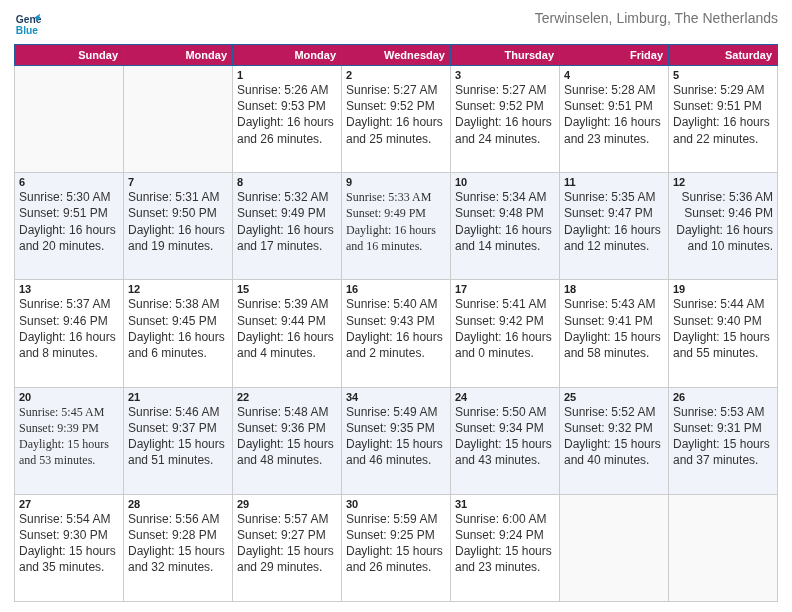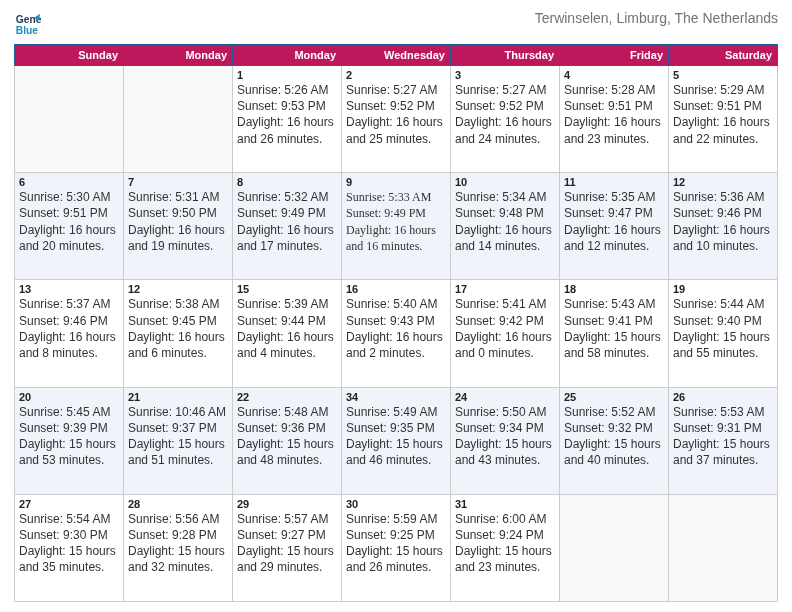--- a/index.html
+++ b/index.html
@@ -195,21 +195,21 @@
           </td>
           <td>
             <div class="day-num">11</div>
             <div class="day-info" style="white-space: pre-line;">Sunrise: 5:35 AM
 Sunset: 9:47 PM
 Daylight: 16 hours
 and 12 minutes.</div>
           </td>
           <td>
             <div class="day-num">12</div>
-            <div class="day-info" style="white-space: pre-line;">Sunrise: 5:36 AM
+            <div class="day-info" style="white-space: pre-line; text-align: right;">Sunrise: 5:36 AM
 Sunset: 9:46 PM
 Daylight: 16 hours
 and 10 minutes.</div>
           </td>
         </tr>
         <tr>
           <td>
             <div class="day-num">13</div>
             <div class="day-info" style="white-space: pre-line;">Sunrise: 5:37 AM
 Sunset: 9:46 PM
@@ -255,28 +255,28 @@
             <div class="day-num">19</div>
             <div class="day-info" style="white-space: pre-line;">Sunrise: 5:44 AM
 Sunset: 9:40 PM
 Daylight: 15 hours
 and 55 minutes.</div>
           </td>
         </tr>
         <tr class="row-alt">
           <td>
             <div class="day-num">20</div>
-            <div class="day-info" style="white-space: pre-line;">Sunrise: 5:45 AM
+            <div class="day-info" style="white-space: pre-line; font-family: Liberation Serif, serif;">Sunrise: 5:45 AM
 Sunset: 9:39 PM
 Daylight: 15 hours
 and 53 minutes.</div>
           </td>
           <td>
             <div class="day-num">21</div>
-            <div class="day-info" style="white-space: pre-line;">Sunrise: 10:46 AM
+            <div class="day-info" style="white-space: pre-line;">Sunrise: 5:46 AM
 Sunset: 9:37 PM
 Daylight: 15 hours
 and 51 minutes.</div>
           </td>
           <td>
             <div class="day-num">22</div>
             <div class="day-info" style="white-space: pre-line;">Sunrise: 5:48 AM
 Sunset: 9:36 PM
 Daylight: 15 hours
 and 48 minutes.</div>

